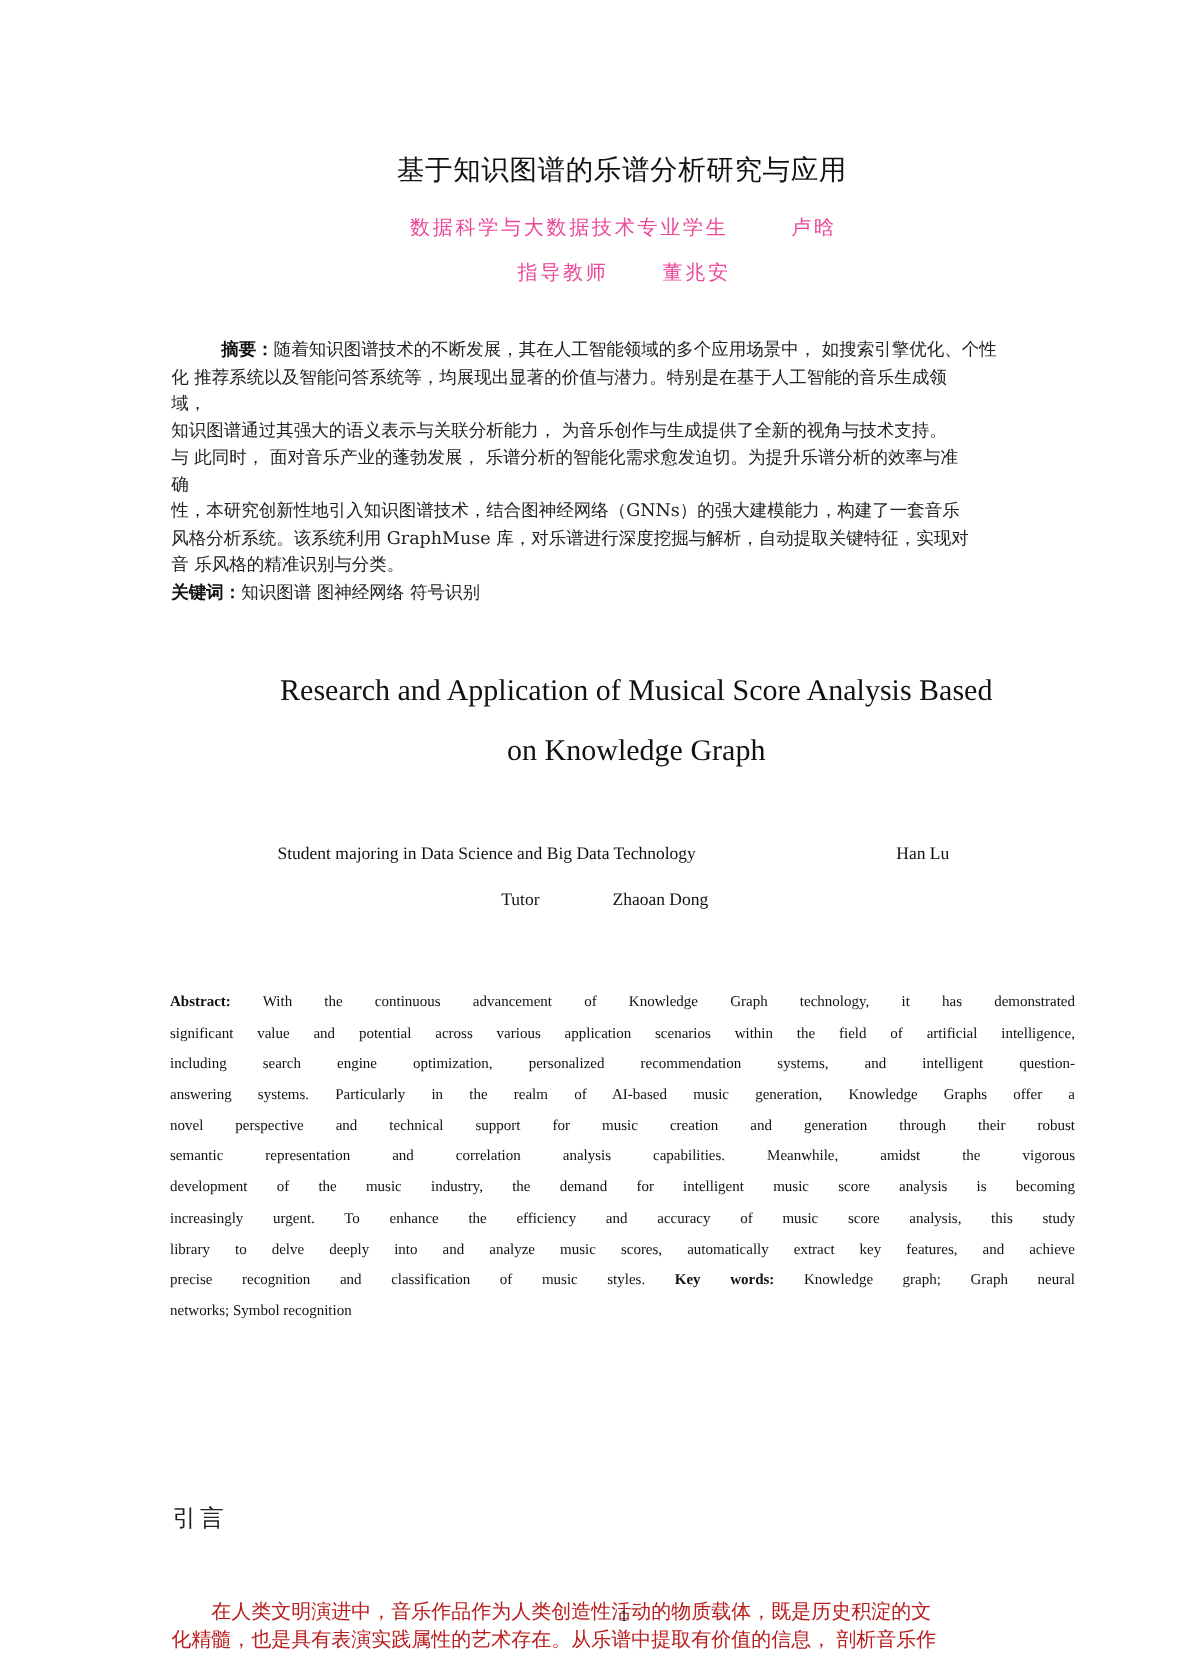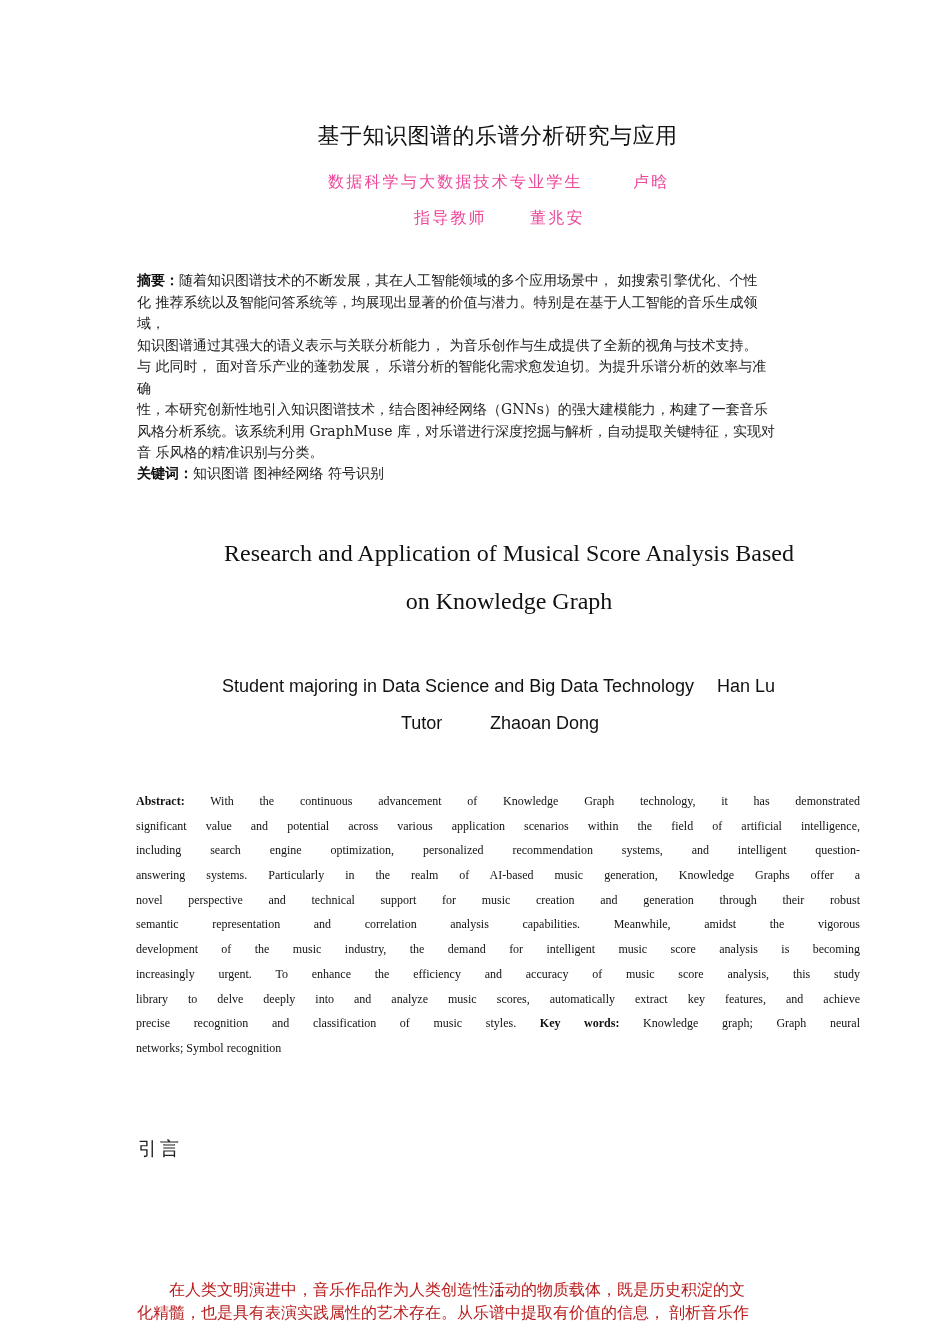--- a/index.html
+++ b/index.html
@@ -3,30 +3,30 @@
 <meta charset="utf-8">
 <style>
   html, body { margin: 0; padding: 0; background: #ffffff; }
   body { width: 950px; height: 1344px; position: relative; overflow: hidden; color: #111; }
   .page { position: absolute; left: 0; top: 0; width: 950px; height: 1014px; background: #fff; }
   .abs { position: absolute; white-space: nowrap; }
   .cn-title { font-family: "DejaVu Sans", sans-serif; font-size: 22px; color: #111; left: 0; width: 995px; text-align: center; top: 121px; letter-spacing: 0.5px; }
   .cn-author { font-family: "DejaVu Sans", sans-serif; font-size: 16px; color: #ec4899; letter-spacing: 2.2px; top: 172px; }
   .cn-abs { font-family: "DejaVu Serif", serif; font-size: 14px; color: #222; left: 137px; width: 722px; top: 270px; line-height: 21.5px; }
   .cn-abs .ln { display: block; white-space: nowrap; }
-  .cn-abs .lbl { font-family: "DejaVu Sans", sans-serif; font-weight: bold; color: #111; }
+  .cn-abs .lbl { font-family: "DejaVu Sans", sans-serif; font-weight: bold; color: #111; margin-left: 40px; }
   .cn-kw { font-family: "DejaVu Sans", sans-serif; font-size: 14px; color: #222; left: 137px; top: 465px; }
   .cn-kw .lbl { font-weight: bold; color: #111; }
   .en-title { font-family: "Liberation Serif", serif; font-size: 24px; color: #111; left: 0; width: 1018px; text-align: center; }
-  .en-author { font-family: Liberation Sans, sans-serif; font-size: 18px; color: #111; }
+  .en-author { font-family: Liberation Serif, serif; font-size: 14px; color: #111; }
   .en-abs { font-family: "Liberation Serif", serif; font-size: 12px; color: #111; left: 136px; width: 724px; top: 789px; line-height: 24.7px; text-align: justify; }
   .en-abs b { font-weight: bold; }
   .en-abs .ln { display: block; text-align: justify; text-align-last: justify; white-space: normal; height: 24.7px; }
   .en-abs .ln.last { text-align-last: left; }
-  .intro-h { font-family: "DejaVu Sans", sans-serif; font-size: 19px; color: #222; left: 138px; top: 1136px; letter-spacing: 3px; }
+  .intro-h { font-family: "DejaVu Sans", sans-serif; font-size: 19px; color: #222; left: 138px; top: 1202px; letter-spacing: 3px; }
   .intro-p { font-family: Liberation Serif, serif; font-size: 16px; color: #b91c1c; left: 137px; width: 728px; top: 1278px; line-height: 23px; }
   .intro-p .ln { display: block; white-space: nowrap; }
   .page-num { font-family: "Liberation Serif", serif; font-size: 13px; color: #222; left: 0; width: 998px; text-align: center; top: 1285px; }
 </style>
 </head>
 <body>
 
 <div class="page">
 
   <div class="abs cn-title">基于知识图谱的乐谱分析研究与应用</div>

